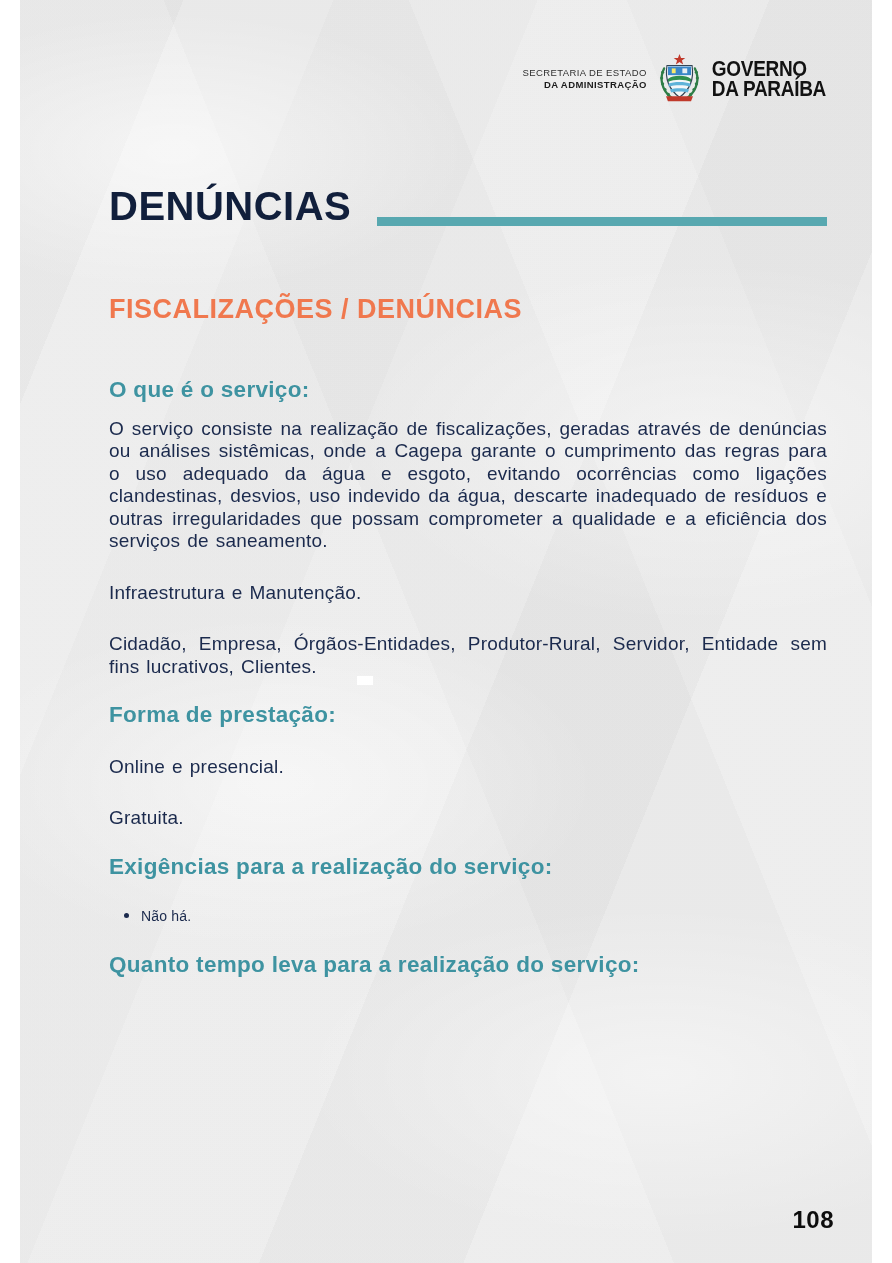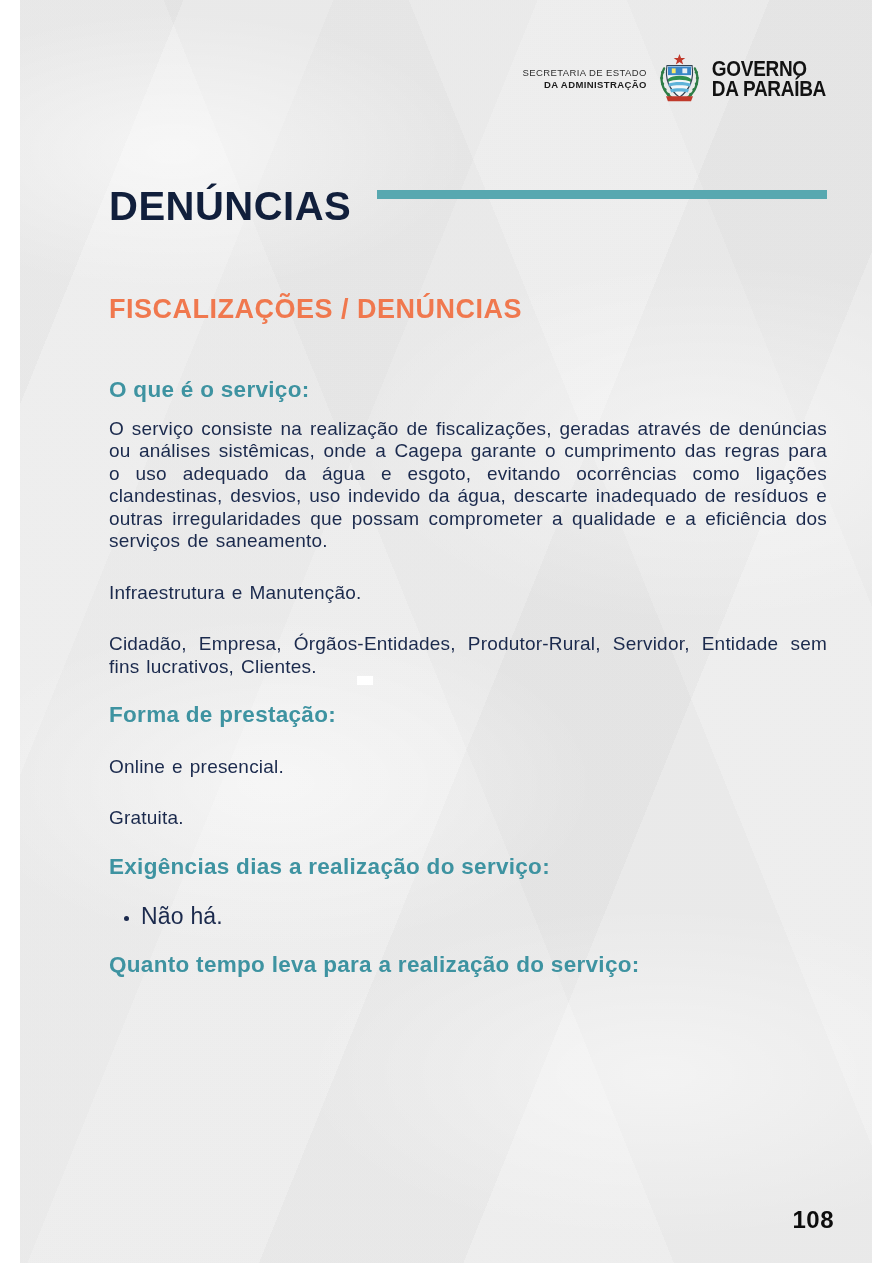--- a/index.html
+++ b/index.html
@@ -26,21 +26,21 @@
   }
   .secretariat { text-align:right; line-height:1.25; color:#2f2f2f; }
   .secretariat .l1 { font-size:9.5px; letter-spacing:.4px; font-weight:400; }
   .secretariat .l2 { font-size:9.5px; letter-spacing:.4px; font-weight:700; color:#1c1c1c; }
   .crest { width:47px; height:52px; flex:0 0 auto; }
   .gov { line-height:.95; color:#121212; font-weight:700; font-size:19px; letter-spacing:-.3px; transform:scaleY(1.12); transform-origin:center; }
 
   
   .main { position:absolute; left:89px; top:186px; width:718px; }
 
-  .title-row { display:flex; align-items:flex-start; }
+  .title-row { display:flex; align-items:flex-end; }
   .page-title {
     font-size:40px; font-weight:800; letter-spacing:.5px;
     color:#111f3c; line-height:1;
   }
   .title-rule { flex:1; height:9px; background:#58a8b0; margin-left:26px; margin-top:4px; }
 
   .service-title {
     margin-top:70px;
     font-size:27px; font-weight:800; letter-spacing:.5px;
     color:#f0784e; line-height:1;
@@ -56,21 +56,21 @@
   .sec-body {
     margin-top:29px;
     font-size:19px; font-weight:500; color:#1b2a4d;
     line-height:22.5px; letter-spacing:.2px; word-spacing:1.5px;
   }
   .sec-body.justify { text-align:justify; margin-top:16px; }
   .sec-body.justify2 { text-align:justify; }
 
   ul.req-list { margin:27px 0 0; padding-left:32px; }
   ul.req-list li {
-    font-size:23px; font-weight:500; color:#1b2a4d; line-height:22.5px;
+    font-size:14px; font-weight:500; color:#1b2a4d; line-height:22.5px;
     letter-spacing:.2px;
     margin-top:24px;
   }
   ul.req-list li::marker { color:#1b2a4d; font-size:17px; }
 
   .whiteout { position:absolute; left:337px; top:676px; width:16px; height:9px; background:#ffffff; }
 
   .page-number {
     position:absolute; right:38px; bottom:29px;
     font-size:24px; font-weight:800; color:#0d0d0d; letter-spacing:.5px;
@@ -133,21 +133,21 @@
 
     <div class="sec-body">Infraestrutura e Manutenção.</div>
 
     <div class="sec-body justify2">Cidadão, Empresa, Órgãos-Entidades, Produtor-Rural, Servidor, Entidade sem fins lucrativos, Clientes.</div>
 
     <div class="sec-heading">Forma de prestação:</div>
     <div class="sec-body">Online e presencial.</div>
 
     <div class="sec-body">Gratuita.</div>
 
-    <div class="sec-heading">Exigências dias a realização do serviço:</div>
+    <div class="sec-heading">Exigências para a realização do serviço:</div>
     <ul class="req-list">
       <li>Não há.</li>
     </ul>
 
     <div class="sec-heading">Quanto tempo leva para a realização do serviço:</div>
 
   </div>
 
   <div class="whiteout"></div>
 

